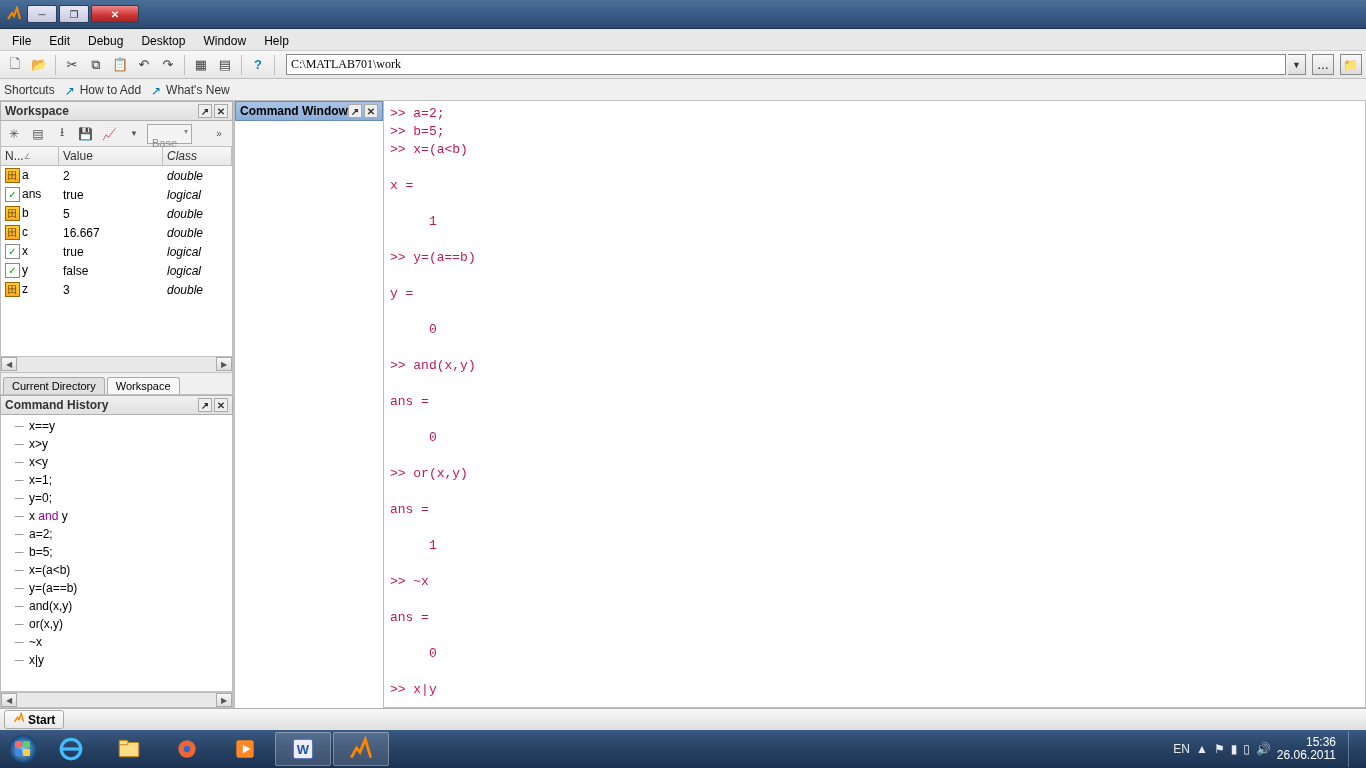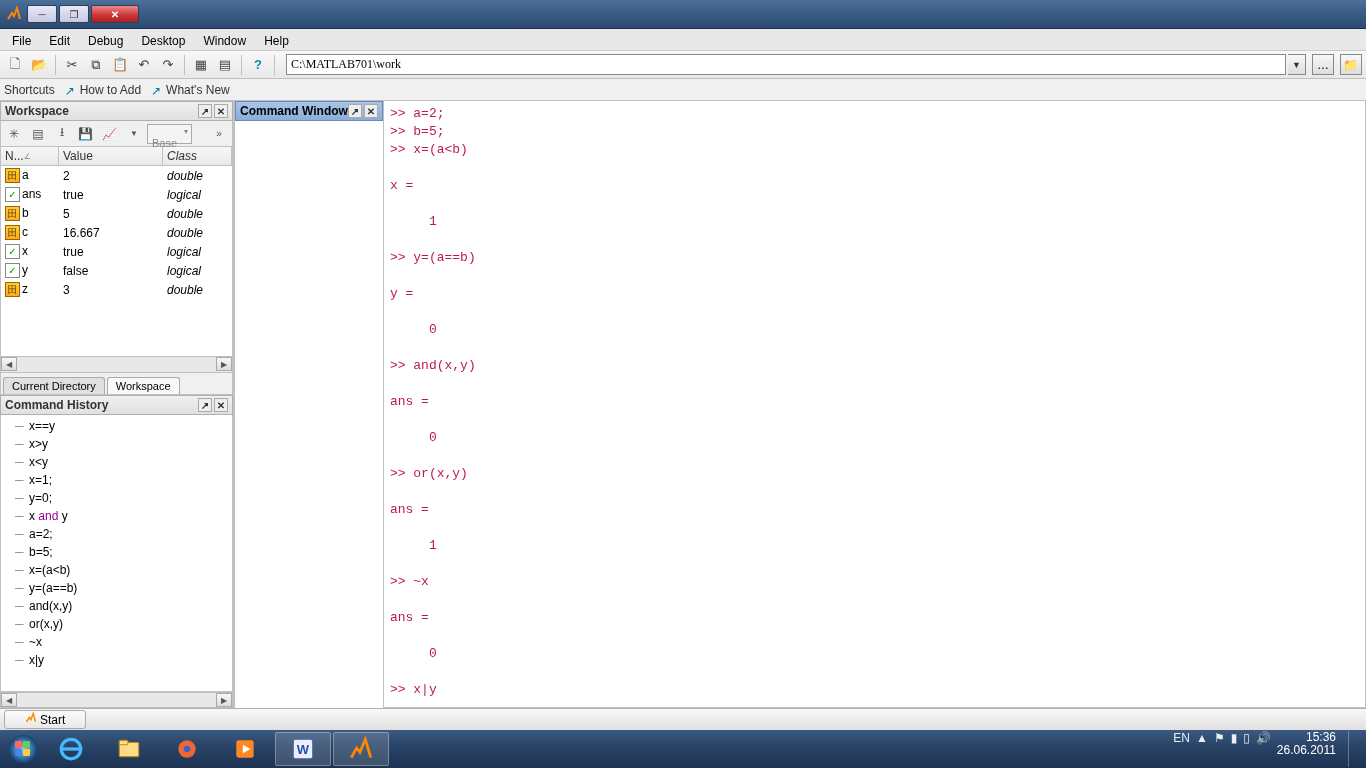--- a/index.html
+++ b/index.html
@@ -79,29 +79,29 @@
 .ch-item.kw span.kw { color: #909; }
 
 
 .cmd-body { flex: 1; background: #fff; border: 1px solid #c0c0c0; border-top: none; font-family: "Courier New", monospace; font-size: 13px; padding: 4px 6px; white-space: pre; overflow-y: scroll; overflow-x: hidden; color: #be185d; line-height: 18px; }
 .cmd-body::-webkit-scrollbar { width: 16px; }
 .cmd-body::-webkit-scrollbar-track { background:#eee; }
 .cmd-body::-webkit-scrollbar-thumb { background:#ccc; border:1px solid #aaa; }
 
 
 .startbar { height: 22px; background: linear-gradient(#f8f8f8,#e0e0e0); border-top: 1px solid #b0b0b0; display: flex; align-items: center; padding: 0 4px; }
-.startbtn { padding: 1px 20px; border: 1px solid #aaa; border-radius: 3px; background: linear-gradient(#fcfcfc,#e8e8e8); display:flex; align-items:center; gap:3px; font-weight: normal; font-size:12px; }
+.startbtn { padding: 1px 8px; border: 1px solid #aaa; border-radius: 3px; background: linear-gradient(#fcfcfc,#e8e8e8); display:flex; align-items:center; gap:3px; font-weight: bold; font-size:12px; }
 
 
 .taskbar { height: 38px; background: linear-gradient(to bottom, #3a5a82, #2a4568 40%, #1c3252); display: flex; align-items: center; padding: 0 4px; color: #fff; }
 .startorb { width: 38px; height: 38px; display:flex; align-items:center; justify-content:center; }
 .startorb svg { width: 32px; height: 32px; }
 .taskitem { width: 56px; height: 34px; margin: 0 1px; border-radius: 2px; display:flex; align-items:center; justify-content:center; font-size:18px; }
 .taskitem.hl { background: rgba(255,255,255,0.15); border:1px solid rgba(255,255,255,0.3); }
-.tray { margin-left: auto; display:flex; gap: 6px; padding-right: 4px; font-size:11px; }
+.tray { margin-left: auto; display:flex; align-items:center; gap: 6px; padding-right: 4px; font-size:11px; }
 .tray .t-icon { font-size: 12px; opacity: 0.9; }
 .tray .t-time { text-align: right; line-height: 13px; font-size:12px; }
 .tray .showdesk { width: 10px; height: 36px; border-left: 1px solid rgba(255,255,255,0.3); margin-left: 6px; }
 
 
 .svgicon { display:block; }
 </style>
 </head>
 <body>
 

